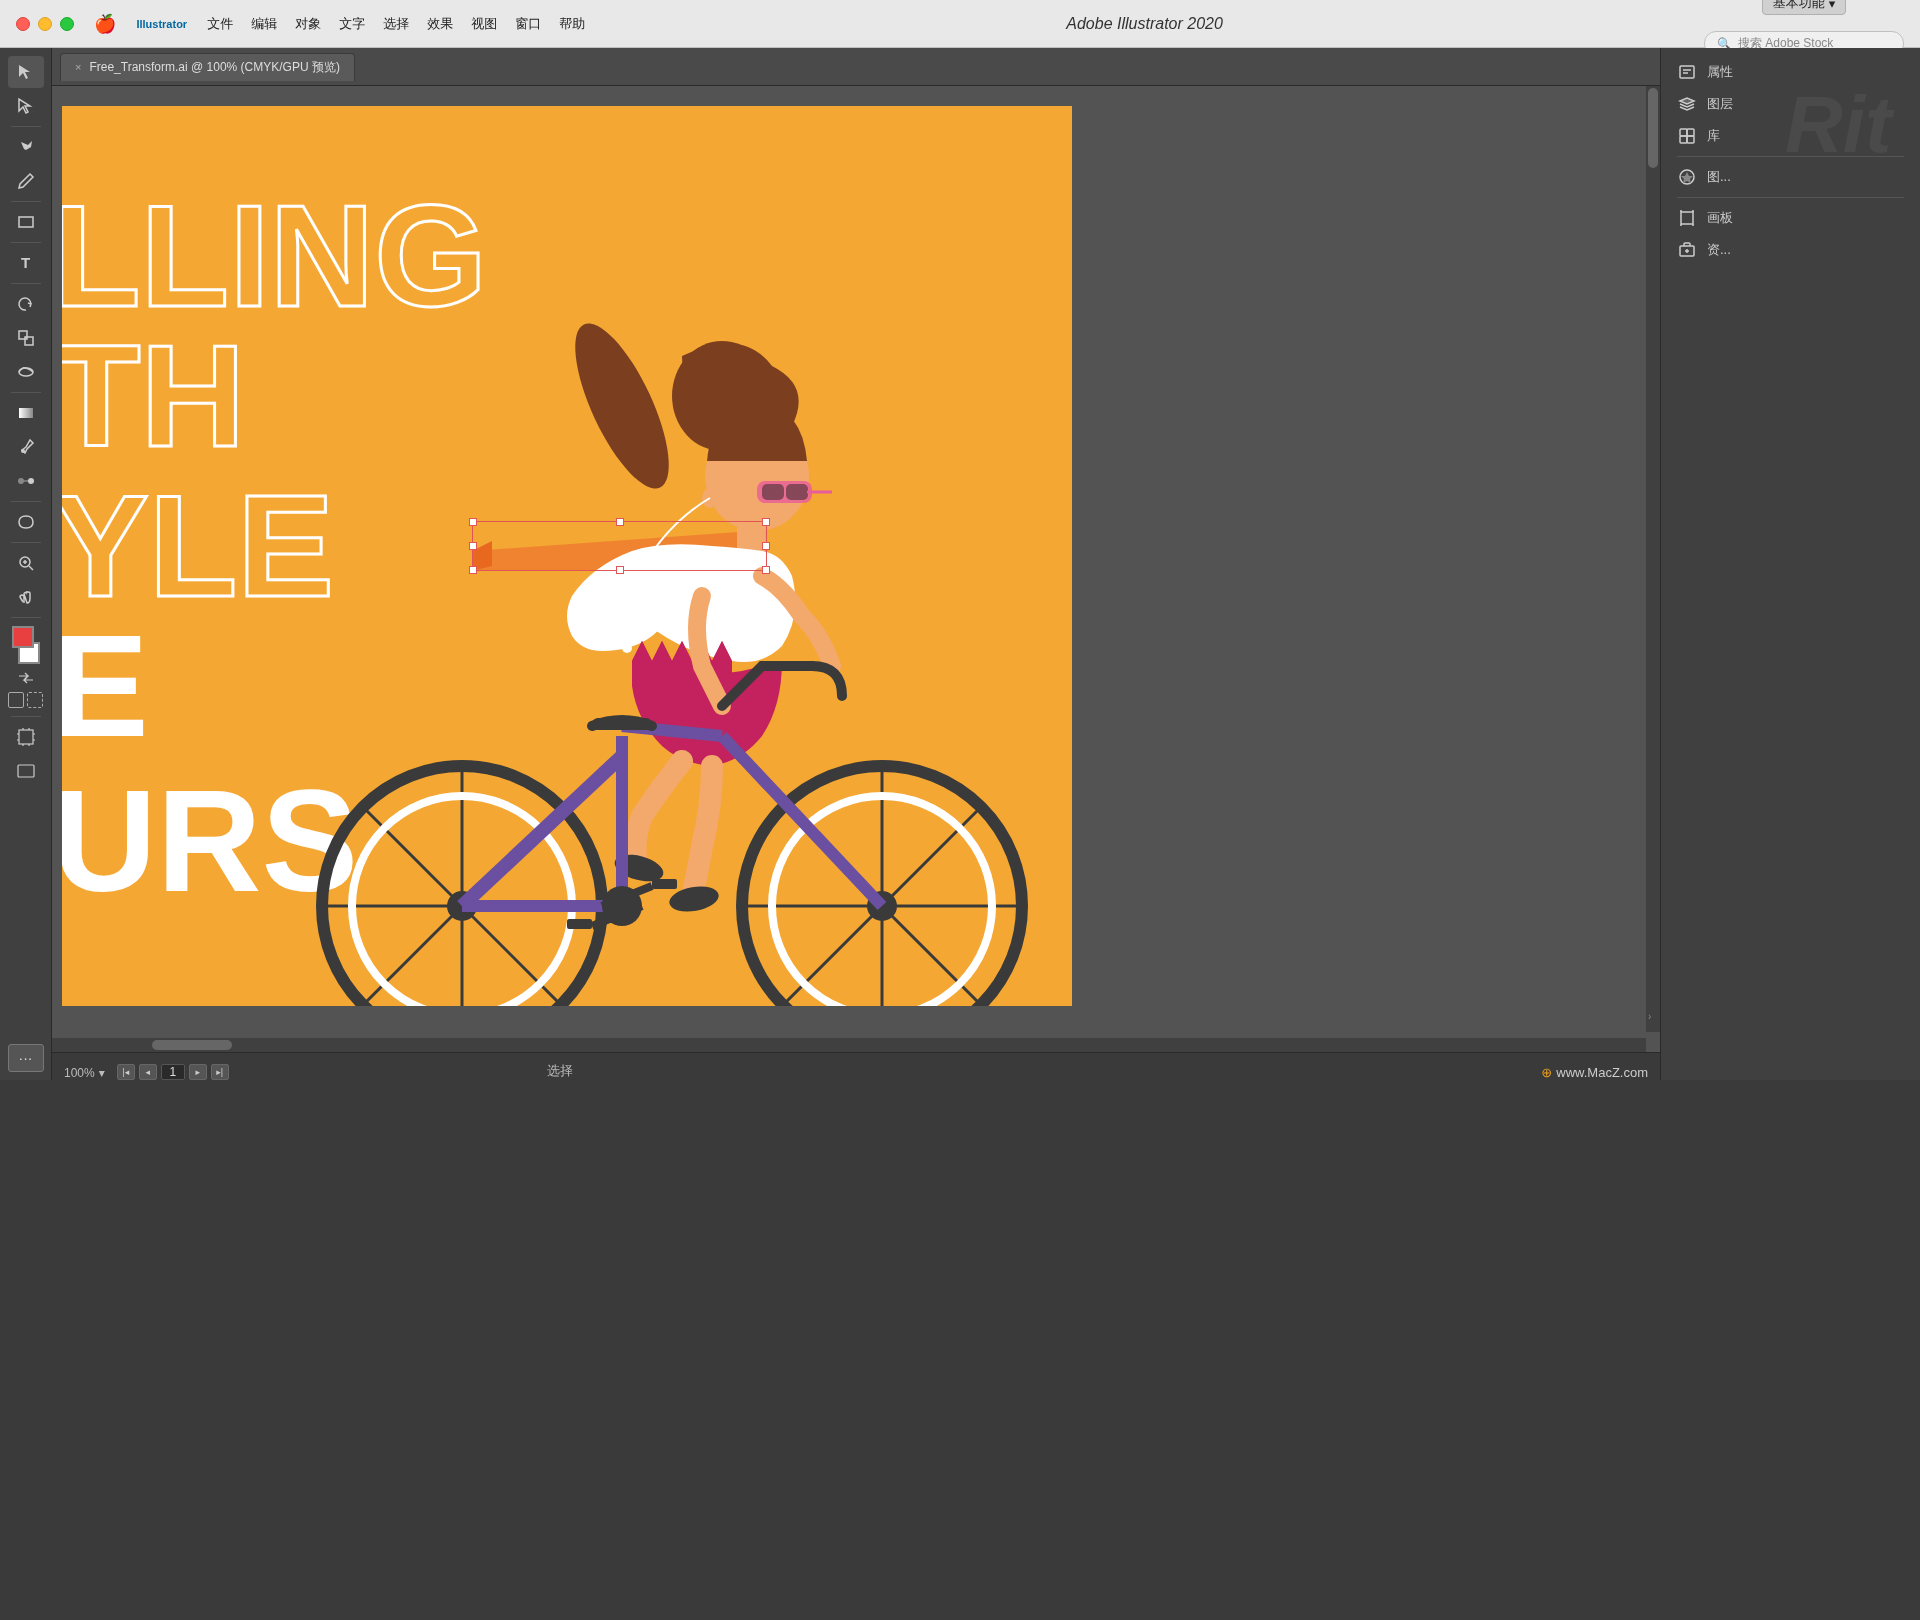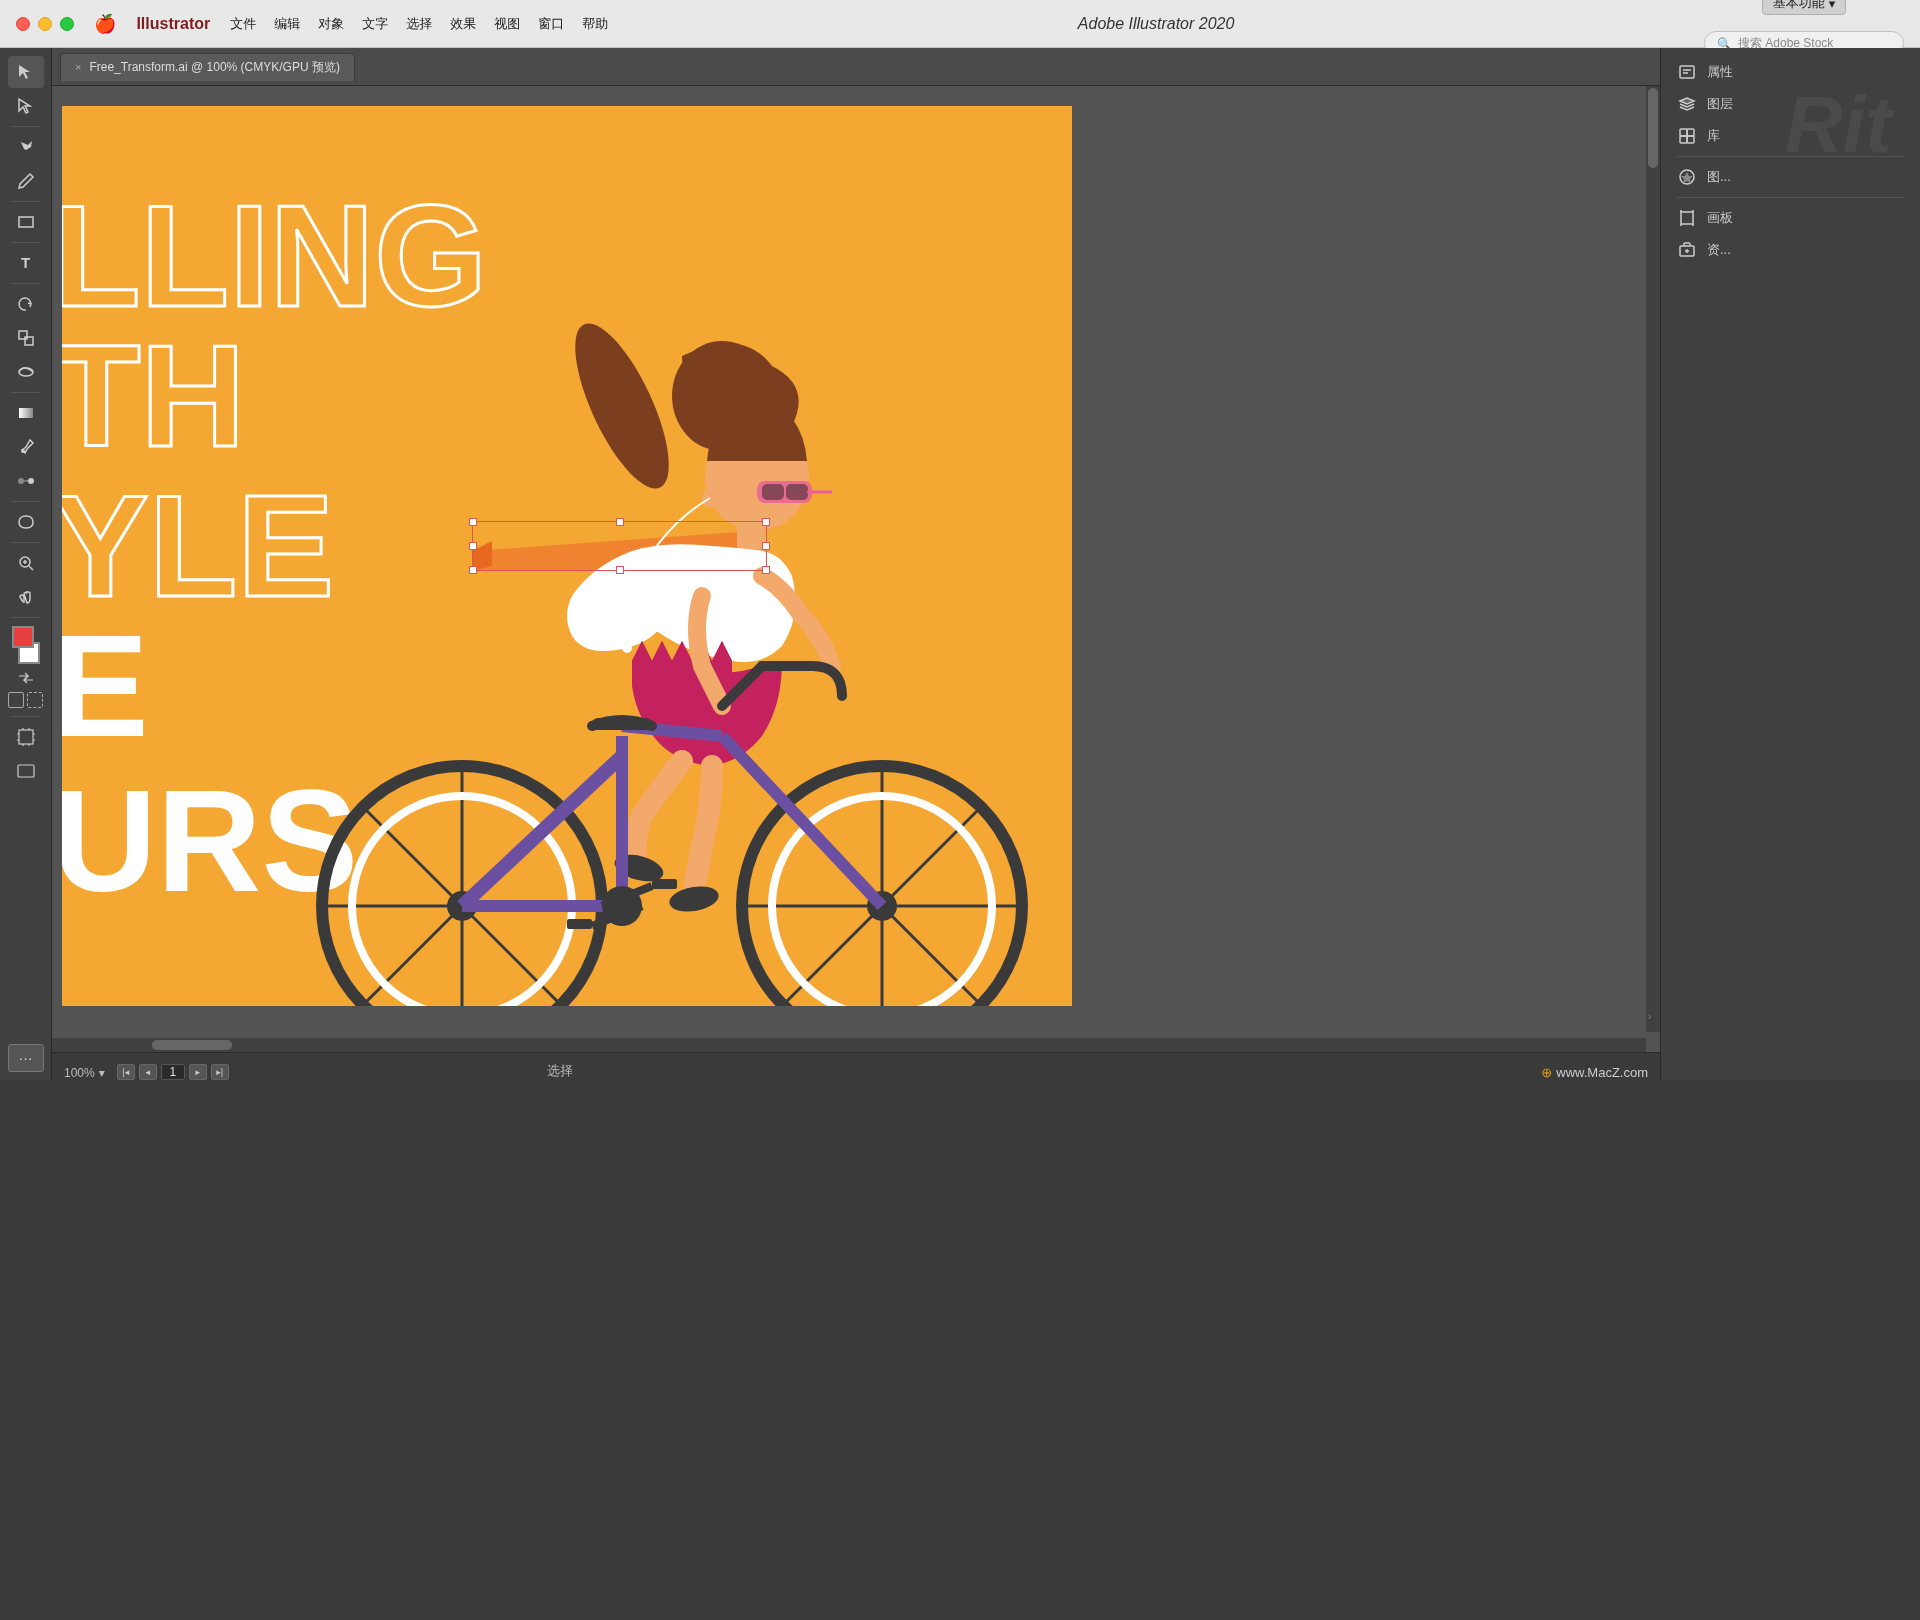--- a/index.html
+++ b/index.html
@@ -369,21 +369,21 @@
 <body>
 
 <div class="title-bar">
   <div class="traffic-lights">
     <div class="traffic-light tl-close"></div>
     <div class="traffic-light tl-min"></div>
     <div class="traffic-light tl-max"></div>
   </div>
 
   <span style="font-size:18px; color:#333;">🍎</span>
-  <span style="font-size:16px; font-weight:600; color:#7f1d1d;text-align:right;">Illustrator</span>
+  <span style="font-size:11px; font-weight:600; color:#0369a1;text-align:right;">Illustrator</span>
   <div class="title-bar-menu">
     <span>文件</span>
     <span>编辑</span>
     <span>对象</span>
     <span>文字</span>
     <span>选择</span>
     <span>效果</span>
     <span>视图</span>
     <span>窗口</span>
     <span>帮助</span>

